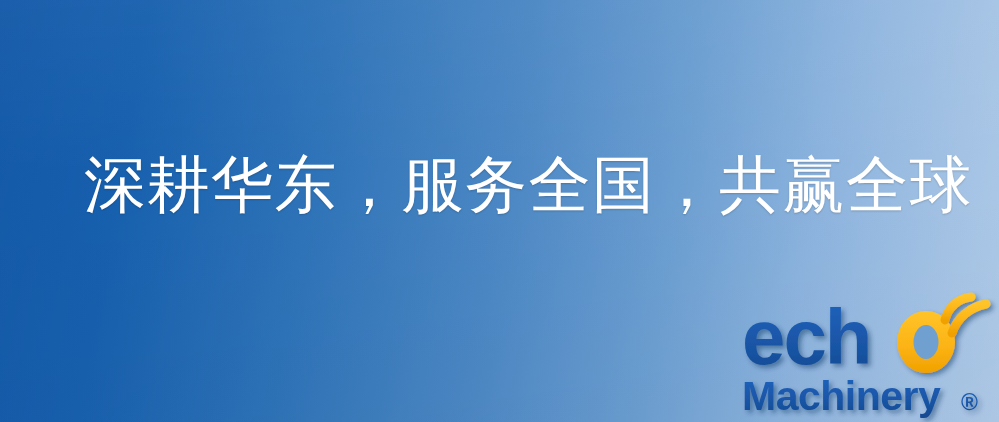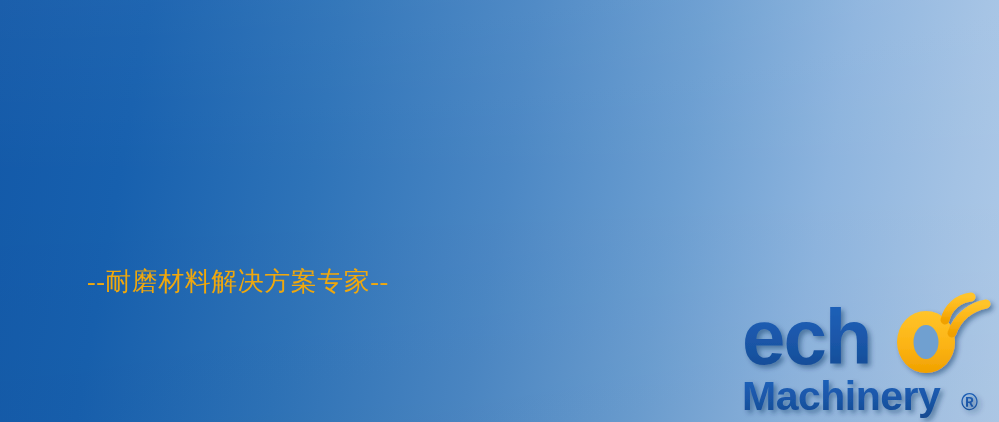--- a/index.html
+++ b/index.html
@@ -88,22 +88,22 @@
     width: 262px;
     height: 128px;
     overflow: visible;
   }
 </style>
 </head>
 <body>
 
 <div class="banner">
 
+  <h1 class="headline">深耕华东，服务全国，共赢全球</h1>
 
-  <p class="subtitle">--耐磨材料解决方案专家--</p>
 
   <div class="logo">
     <svg viewBox="0 0 262 128" xmlns="http://www.w3.org/2000/svg" role="img">
       <defs>
         <filter id="logoShadow" x="-30%" y="-30%" width="180%" height="180%">
           <feDropShadow dx="3" dy="3" stdDeviation="2.4" flood-color="#0b2e5c" flood-opacity="0.45"></feDropShadow>
         </filter>
         <linearGradient id="blueFace" x1="0" y1="0" x2="0" y2="1">
           <stop offset="0%" stop-color="#2064BE"></stop>
           <stop offset="55%" stop-color="#1A56A8"></stop>

